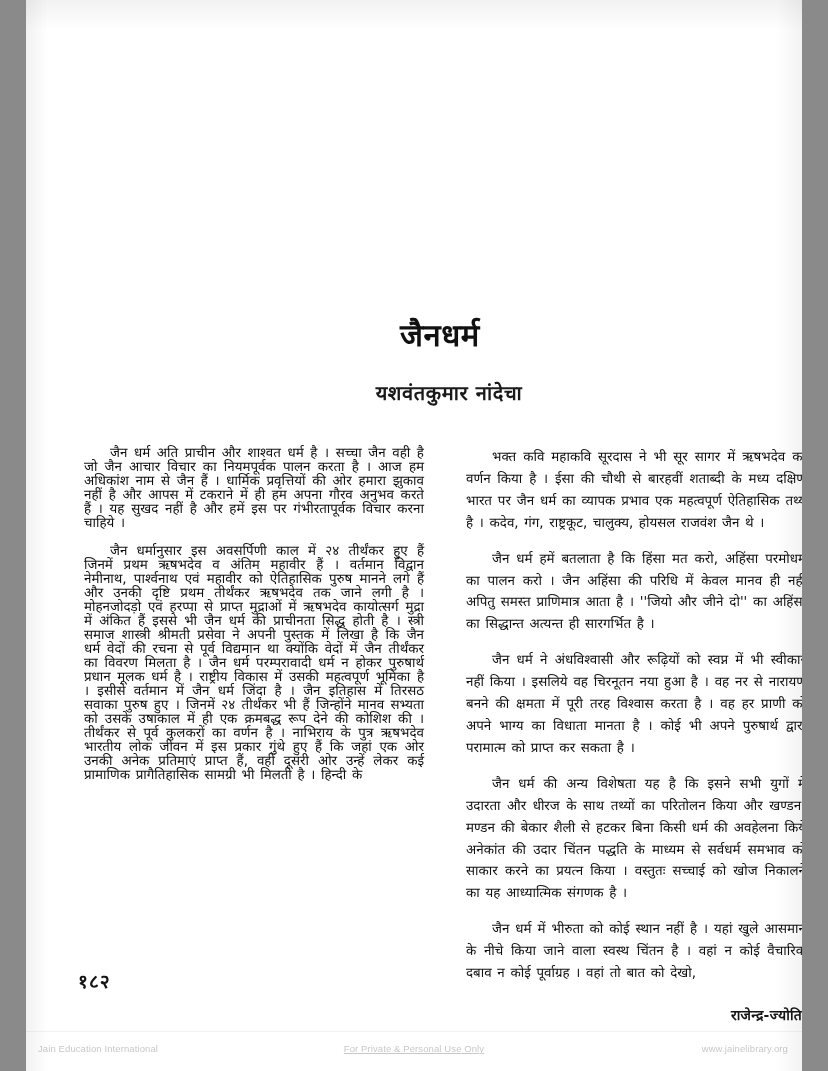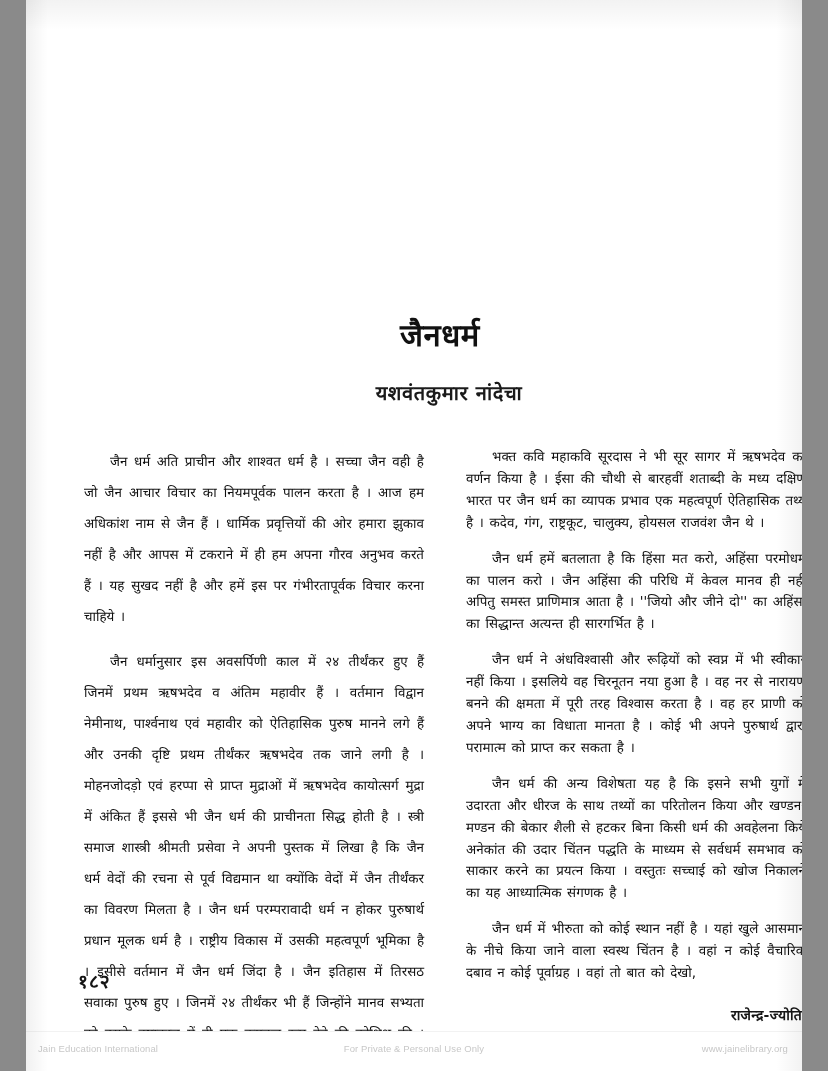--- a/index.html
+++ b/index.html
@@ -83,21 +83,21 @@
     width: 722px;
     display: flex;
     gap: 42px;
   }
   .col {
     width: 340px;
   }
   .col p {
     margin: 0 0 14px 0;
     font-size: 13.4px;
-    line-height: 31px;
+    line-height: 14px;
     color: #101010;
     text-align: justify;
     text-justify: inter-word;
     text-indent: 26px;
     word-spacing: 1.4px;
   }
   .col p:last-child {
     margin-bottom: 0;
   }
   .col-right p {
@@ -138,21 +138,21 @@
   .footer .f-right {
     position: absolute;
     top: 11px;
     font-family: "Liberation Sans", sans-serif;
     font-size: 9.5px;
     color: #c8c8c8;
     letter-spacing: 0.1px;
     white-space: nowrap;
   }
   .footer .f-left { left: 12px; }
-  .footer .f-center { left: 50%; transform: translateX(-50%); }
+  .footer .f-center { left: 50%; transform: translateX(-50%); text-decoration: underline; }
   .footer .f-right { right: 14px; }
 </style>
 </head>
 <body>
 
 <div class="page">
   <div class="scan-top"></div>
 
   <div class="content">
 

